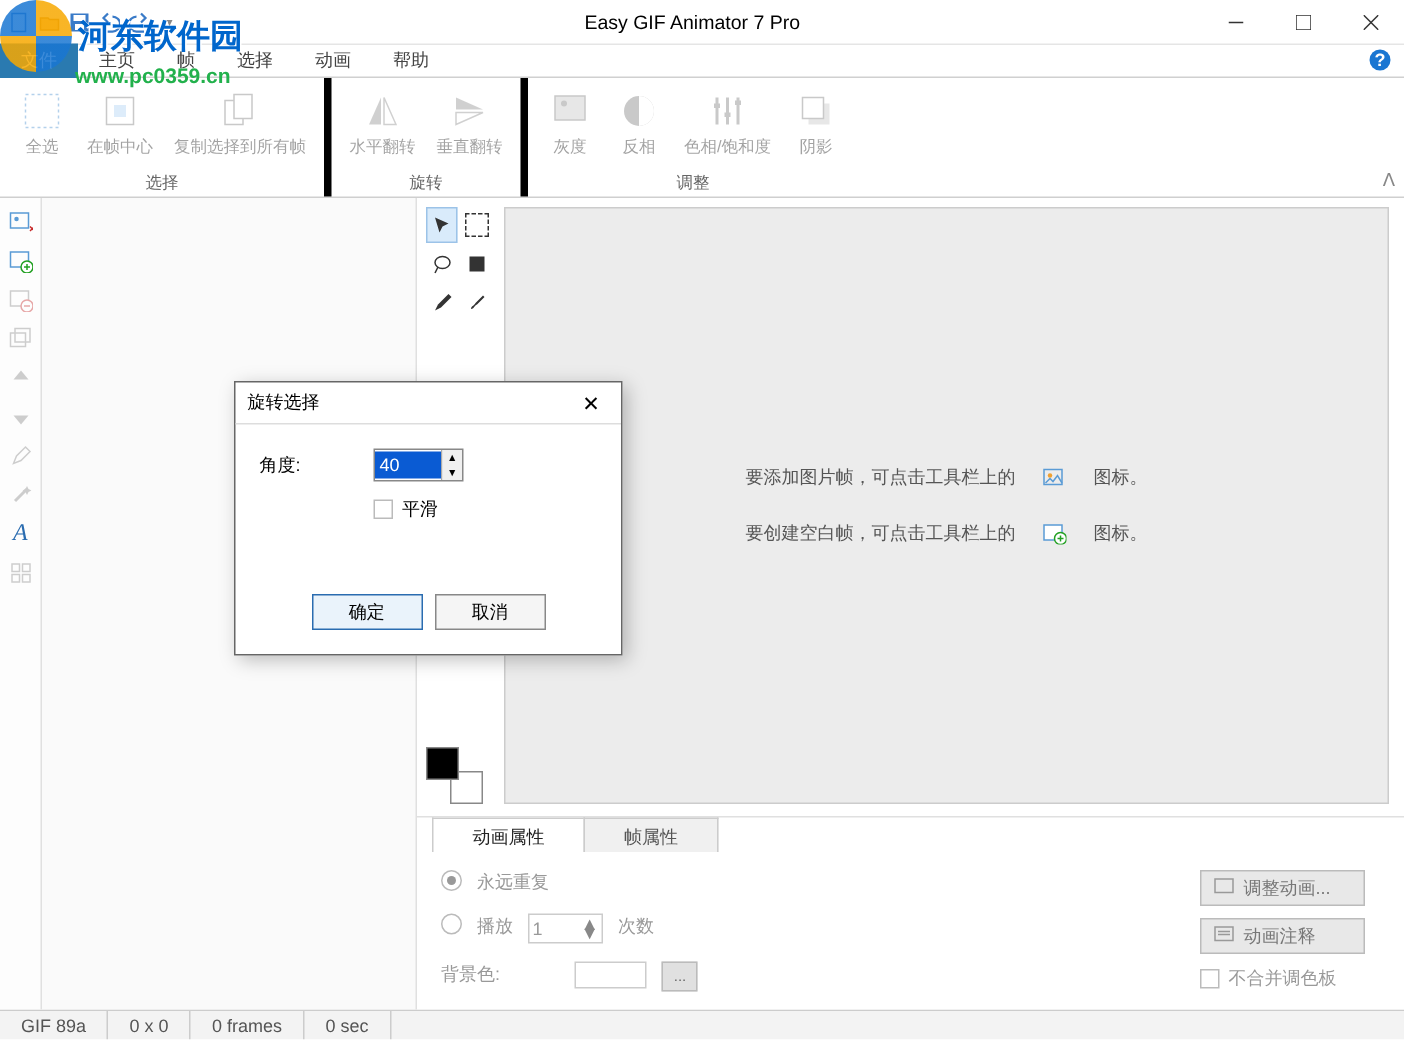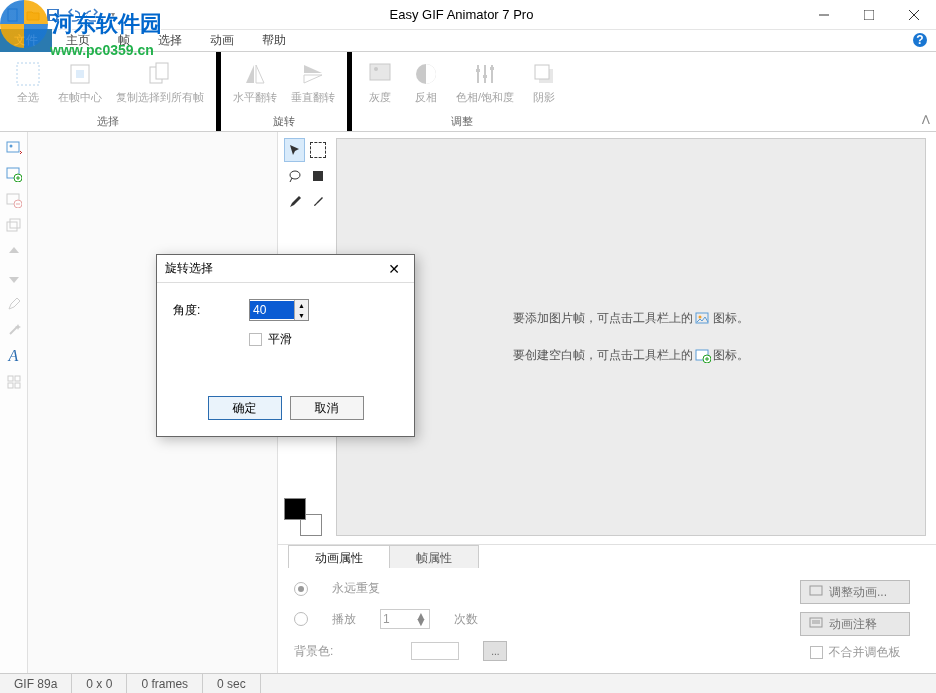--- a/index.html
+++ b/index.html
@@ -53,36 +53,36 @@
 .canvas-row { flex: 1; display: flex; min-height: 330px; }
 .tool-palette { width: 56px; padding: 6px; display: flex; flex-direction: column; gap: 2px; }
 .palette-row { display: flex; gap: 2px; }
 .palette-btn { width: 24px; height: 24px; border: 1px solid transparent; display: flex; align-items: center; justify-content: center; }
 .palette-btn.sel { border: 1px solid #9cc3e8; background: #d9ebfb; }
 .color-swatches { margin-top: auto; position: relative; width: 38px; height: 38px; }
 .sw-back { position: absolute; bottom: 0; right: 0; width: 22px; height: 22px; background: #fff; border: 1px solid #888; }
 .sw-front { position: absolute; top: 0; left: 0; width: 22px; height: 22px; background: #000; border: 1px solid #888; }
 
 .canvas { flex: 1; margin: 6px 10px 6px 2px; background: #ececec; border: 1px solid #ccc; display: flex; flex-direction: column; align-items: center; justify-content: center; gap: 20px; color: #555; font-size: 13px; }
-.canvas-hint { display: flex; align-items: center; gap: 2px; }
+.canvas-hint { display: flex; align-items: center; gap: 18px; }
 .hint-icon { width: 16px; height: 16px; display: inline-flex; align-items: center; justify-content: center; }
 
 
 .prop-tabs { height: 24px; display: flex; padding-left: 10px; border-top: 1px solid #e0e0e0; margin-top: 2px; }
 .prop-panel { padding: 12px 16px; display: flex; gap: 40px; }
 .prop-left { display: flex; flex-direction: column; gap: 12px; color: #999; }
-.prop-row { display: flex; align-items: center; gap: 24px; }
+.prop-row { display: flex; align-items: flex-start; gap: 10px; }
 .radio-dot { width: 14px; height: 14px; border: 1px solid #bbb; border-radius: 50%; display: inline-flex; align-items: center; justify-content: center; }
 .radio-dot.checked::after { content: ""; width: 6px; height: 6px; background: #999; border-radius: 50%; }
 .num-input { width: 50px; height: 20px; border: 1px solid #ccc; display: flex; align-items: center; justify-content: space-between; padding: 0 2px; color: #999; }
 .spinner { display: flex; flex-direction: column; font-size: 6px; line-height: 6px; color: #888; }
 .color-box { width: 48px; height: 18px; border: 1px solid #ccc; background: #fff; }
 .browse-btn { width: 24px; height: 20px; background: #e0e0e0; border: 1px solid #bbb; display: flex; align-items: center; justify-content: center; color: #666; font-size: 10px; }
 
-.prop-right { margin-left: auto; display: flex; flex-direction: column; gap: 8px; padding-right: 10px; align-items: center; }
+.prop-right { margin-left: auto; display: flex; flex-direction: column; gap: 8px; padding-right: 10px; }
 .prop-link-btn { width: 110px; height: 24px; background: #e8e8e8; border: 1px solid #bbb; display: flex; align-items: center; padding: 0 8px; gap: 6px; color: #777; font-size: 12px; }
 .prop-check { display: flex; align-items: center; gap: 6px; color: #999; }
 .chk-box { width: 13px; height: 13px; border: 1px solid #bbb; }
 
 
 .dialog { position: absolute; left: 156px; top: 254px; width: 259px; background: #fff; border: 1px solid #666; box-shadow: 3px 3px 12px rgba(0,0,0,.25); z-index: 500; }
 .dlg-title { height: 28px; display: flex; align-items: center; padding: 0 8px; border-bottom: 1px solid #ddd; font-size: 12px; }
 .dlg-close { margin-left: auto; width: 24px; height: 20px; display: flex; align-items: center; justify-content: center; font-size: 14px; }
 .dlg-body { padding: 16px; }
 .dlg-row { display: flex; align-items: center; gap: 16px; margin-bottom: 10px; }

